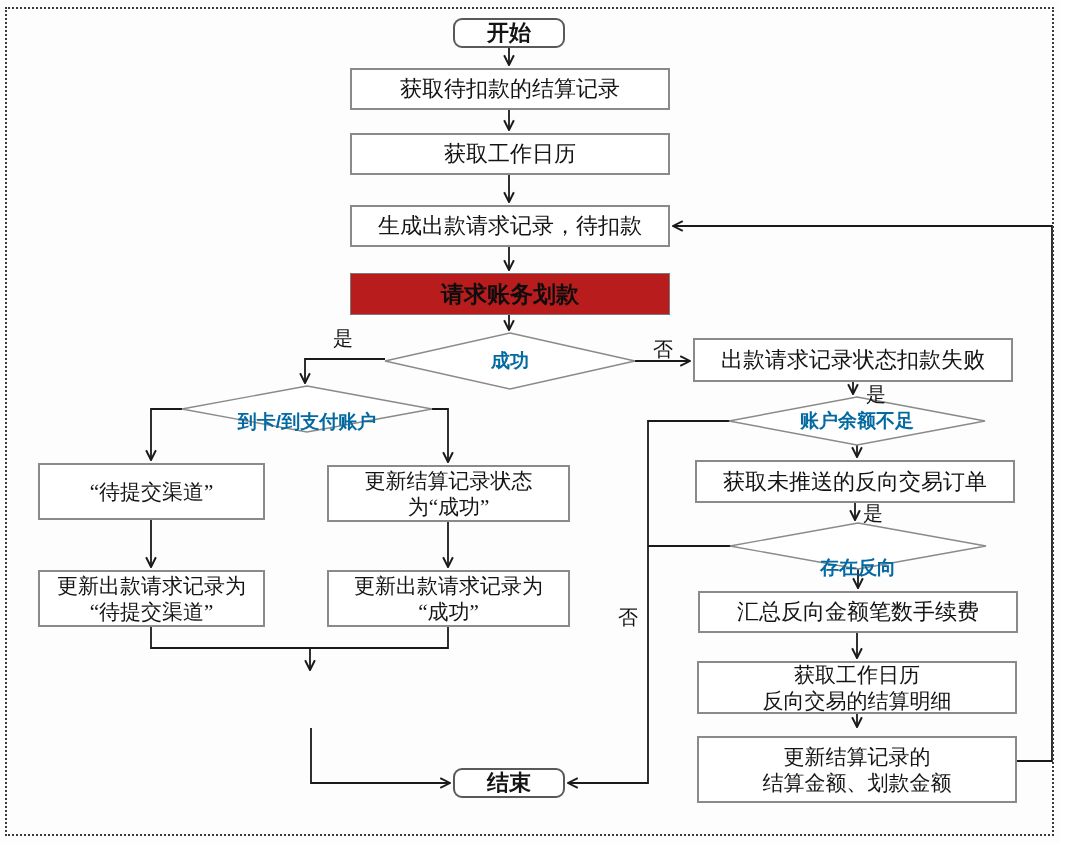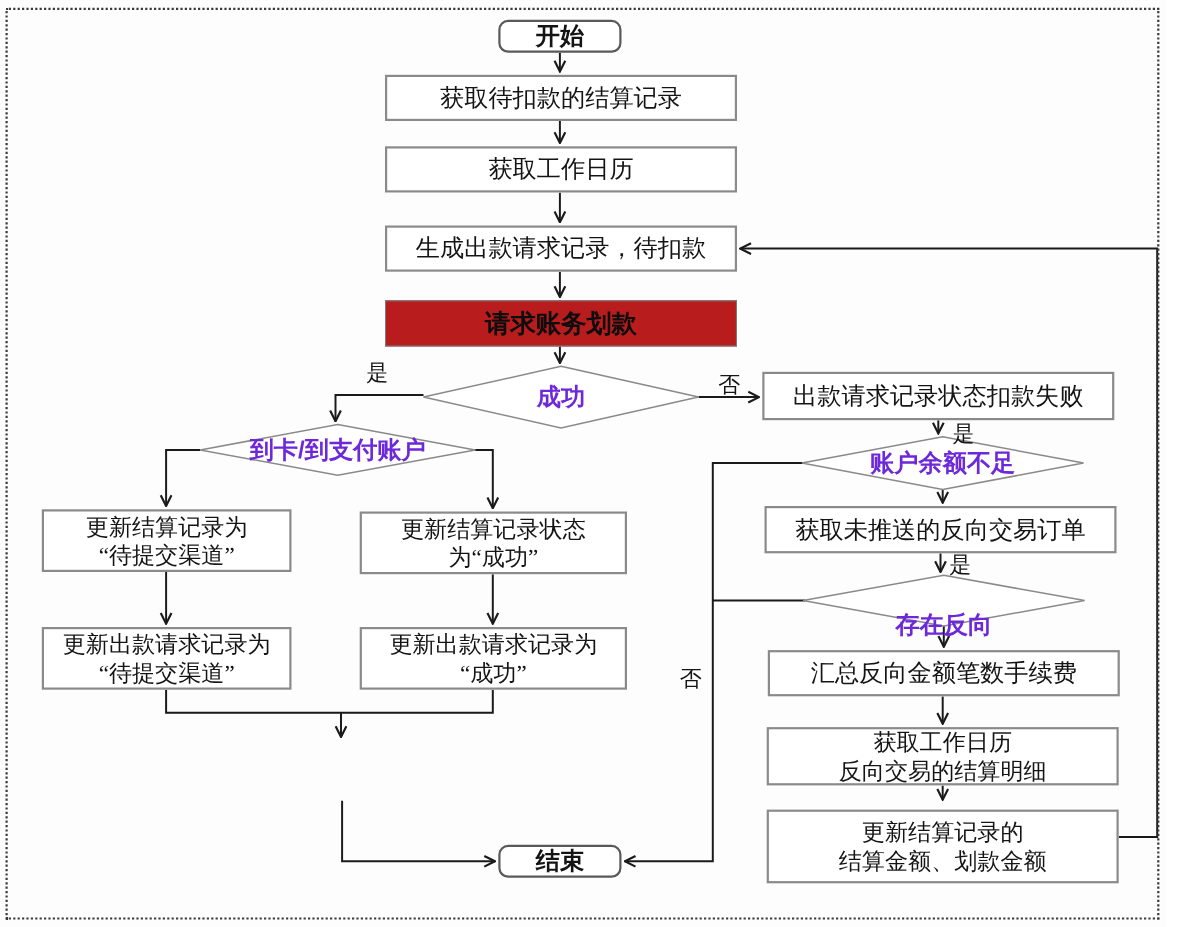--- a/index.html
+++ b/index.html
@@ -59,24 +59,24 @@
     border-radius: 9px;
     font-size: 22px;
     font-weight: bold;
     font-family: "Liberation Sans", "DejaVu Sans", sans-serif;
   }
   .diamond-label {
     position: absolute;
     display: flex;
     align-items: center;
     justify-content: center;
-    font-size: 22px;
+    font-size: 19px;
     font-weight: bold;
     font-family: "Liberation Sans", "DejaVu Sans", sans-serif;
-    color: #6d28d9;
+    color: #0369a1;
     pointer-events: none;
   }
   .edge-label {
     position: absolute;
     display: flex;
     align-items: center;
     justify-content: center;
     font-size: 20px;
     color: #141414;
     pointer-events: none;
@@ -130,21 +130,20 @@
 
   <div class="node rect" style="left:350px; top:68px; width:320px; height:42px;">获取待扣款的结算记录</div>
 
   <div class="node rect" style="left:350px; top:133px; width:320px; height:42px;">获取工作日历</div>
 
   <div class="node rect" style="left:350px; top:205px; width:320px; height:42px;">生成出款请求记录，待扣款</div>
 
   <div class="node gray" style="left:350px; top:273px; width:320px; height:42px;">请求账务划款</div>
 
   <div class="node rect two-line" style="left:38px; top:463px; width:227px; height:57px;">
-    <div>更新结算记录为</div>
     <div>“待提交渠道”</div>
   </div>
 
   <div class="node rect two-line" style="left:327px; top:465px; width:243px; height:57px;">
     <div>更新结算记录状态</div>
     <div>为“成功”</div>
   </div>
 
   <div class="node rect two-line" style="left:38px; top:570px; width:227px; height:57px;">
     <div>更新出款请求记录为</div>
@@ -170,21 +169,21 @@
     <div>反向交易的结算明细</div>
   </div>
 
   <div class="node rect two-line" style="left:697px; top:704px; width:320px; height:67px;margin-top:32px;">
     <div>更新结算记录的</div>
     <div>结算金额、划款金额</div>
   </div>
 
   <div class="diamond-label" style="left:410px; top:347px; width:200px; height:28px;">成功</div>
 
-  <div class="diamond-label" style="left:197px; top:395px; width:220px; height:28px;">到卡/到支付账户</div>
+  <div class="diamond-label" style="left:197px; top:408px; width:220px; height:28px;">到卡/到支付账户</div>
 
   <div class="diamond-label" style="left:747px; top:407px; width:220px; height:28px;">账户余额不足</div>
 
   <div class="diamond-label" style="left:748px; top:532px; width:220px; height:28px;margin-top:22px;">存在反向</div>
 
   <div class="edge-label" style="left:328px; top:325px; width:30px; height:26px;">是</div>
 
   <div class="edge-label" style="left:647px; top:336px; width:32px; height:26px;">否</div>
 
   <div class="edge-label" style="left:861px; top:381px; width:30px; height:26px;">是</div>

